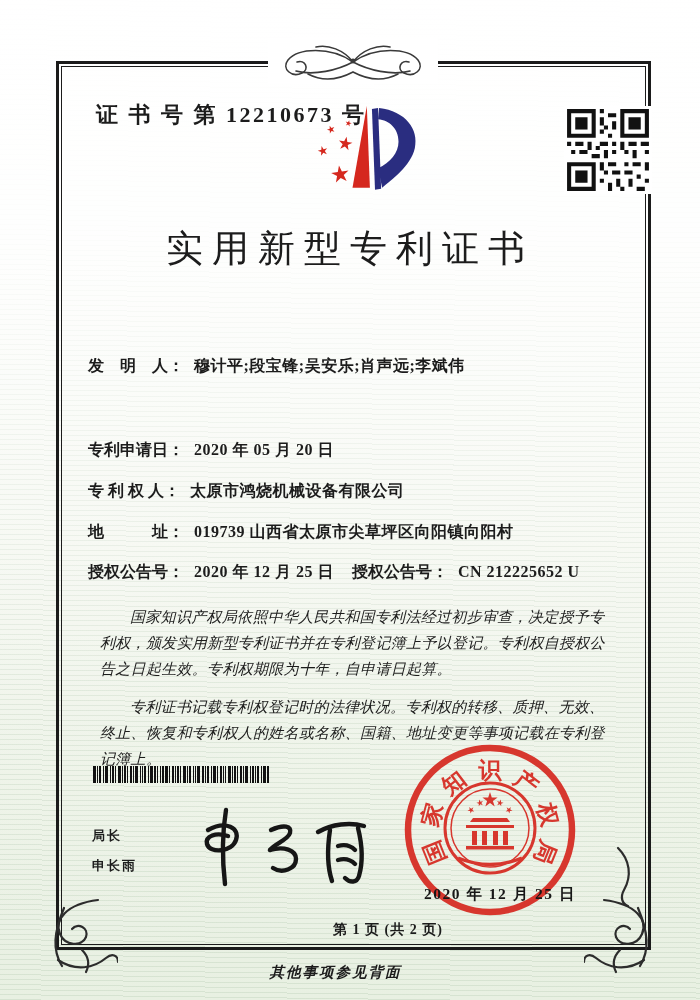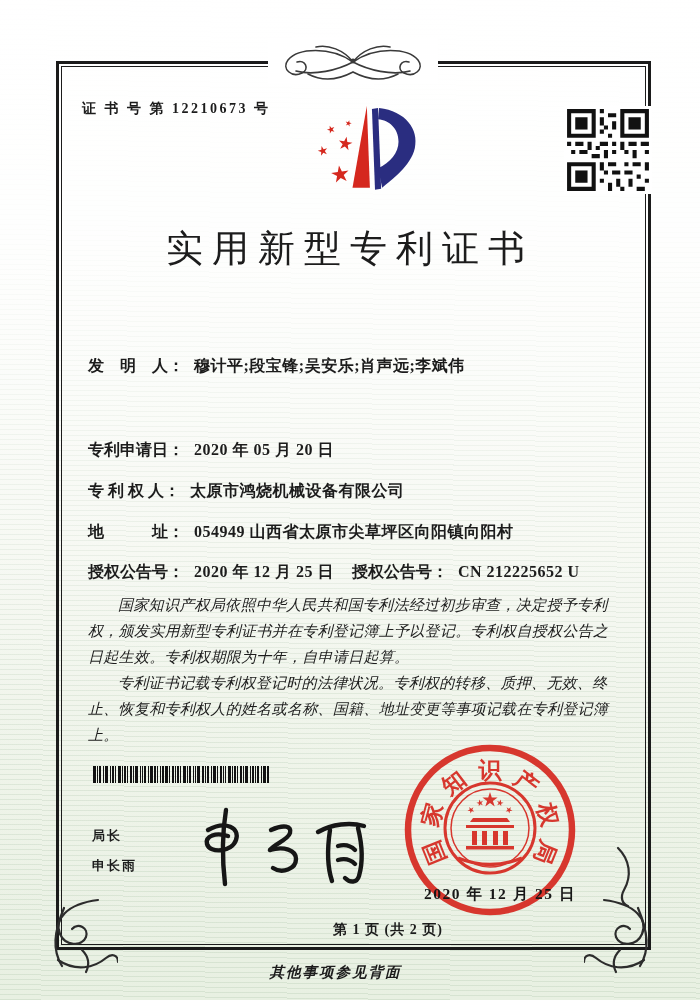--- a/index.html
+++ b/index.html
@@ -6,28 +6,28 @@
   body{width:700px;height:1000px;position:relative;overflow:hidden;
        font-family:"Liberation Serif","DejaVu Serif",serif;color:#1c1c1c;}
   .page{position:absolute;inset:0;
     background:
       linear-gradient(180deg, rgba(255,255,255,.97) 0%, rgba(255,255,255,.9) 22%, rgba(255,255,255,.45) 45%, rgba(255,255,255,.08) 72%, rgba(255,255,255,0) 100%),
       repeating-linear-gradient(0.7deg, rgba(120,160,120,.16) 0 1px, rgba(120,160,120,0) 1px 5px),
       linear-gradient(180deg,#fcfdfa 0%,#f3f6ee 55%,#e8f0e2 100%);}
   .abs{position:absolute;}
   .frame{left:56px;top:61px;width:595px;height:889px;border:3px solid #1b1b1b;box-sizing:border-box;}
   .frame-inner{position:absolute;inset:2px;border:1px solid #1b1b1b;}
-  .cert-no{left:82px;top:100px;font-size:14px;font-weight:600;letter-spacing:2.5px;}
+  .cert-no{left:96px;top:100px;font-size:22px;font-weight:600;letter-spacing:2.5px;}
   .title{left:0;top:224px;width:700px;text-align:center;font-size:37px;font-weight:400;letter-spacing:9px;}
   .row{left:88px;width:540px;font-size:16px;font-weight:600;white-space:nowrap;}
   .row .lab{display:inline-block;}
   .row .val{margin-left:10px;letter-spacing:.5px;}
   .cell2{position:absolute;left:264px;top:0;}
   .paras{left:88px;top:592px;width:530px;font-size:15px;line-height:26px;font-style:italic;}
-  .paras p{margin:0;text-indent:2em;letter-spacing:.3px;}
+  .paras p{margin:12px;text-indent:2em;letter-spacing:.3px;}
   .signer{left:92px;font-size:13px;font-weight:600;letter-spacing:2px;}
   .seal-date{left:424px;top:884px;font-size:15.5px;font-weight:700;letter-spacing:1.5px;color:#171717;z-index:6;}
   .page-ind{left:0;top:921px;width:700px;text-align:center;font-size:14px;font-weight:600;letter-spacing:1px;margin-left:38px;}
   .back-note{left:0;top:963px;width:671px;text-align:center;font-size:14.5px;font-weight:600;font-style:italic;letter-spacing:2px;}
   .top-orn{left:268px;top:38px;width:170px;height:46px;background:#fff;z-index:3;}
   svg{display:block;}
 </style>
 </head>
 <body>
 
@@ -113,21 +113,21 @@
   <div class="abs row" style="top:356px">
     <span class="lab">发　明　人：</span><span class="val">穆计平;段宝锋;吴安乐;肖声远;李斌伟</span>
   </div>
   <div class="abs row" style="top:440px">
     <span class="lab">专利申请日：</span><span class="val">2020 年 05 月 20 日</span>
   </div>
   <div class="abs row" style="top:481px">
     <span class="lab">专 利 权 人：</span><span class="val">太原市鸿烧机械设备有限公司</span>
   </div>
   <div class="abs row" style="top:522px">
-    <span class="lab">地　　　址：</span><span class="val">054949 山西省太原市尖草坪区向阳镇向阳村</span>
+    <span class="lab">地　　　址：</span><span class="val">019739 山西省太原市尖草坪区向阳镇向阳村</span>
   </div>
   <div class="abs row" style="top:562px">
     <span class="lab">授权公告号：</span><span class="val">2020 年 12 月 25 日</span>
     <span class="cell2">
       <span class="lab">授权公告号：</span><span class="val">CN 212225652 U</span>
     </span>
   </div>
 
   <div class="abs paras">
     <p>国家知识产权局依照中华人民共和国专利法经过初步审查，决定授予专利权，颁发实用新型专利证书并在专利登记簿上予以登记。专利权自授权公告之日起生效。专利权期限为十年，自申请日起算。</p>

